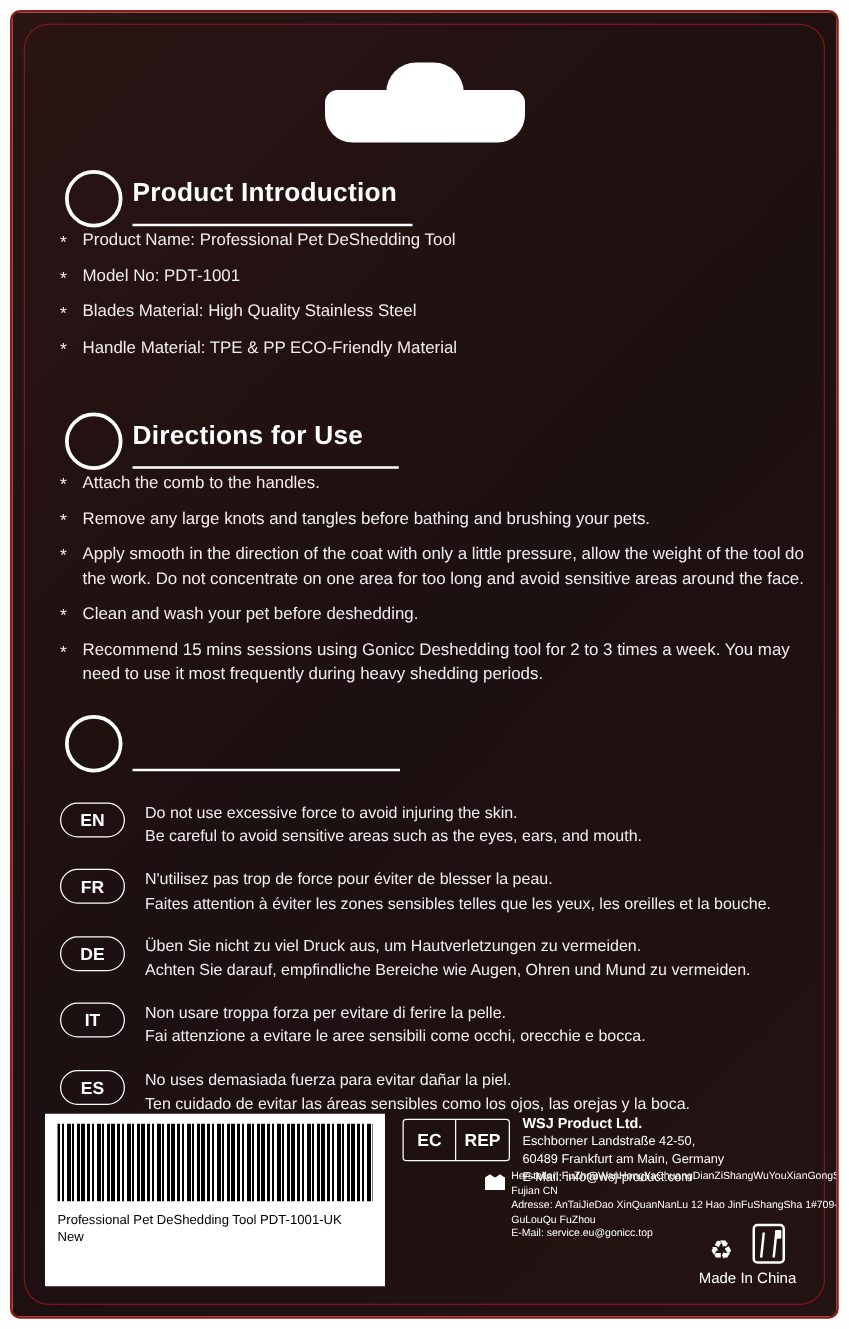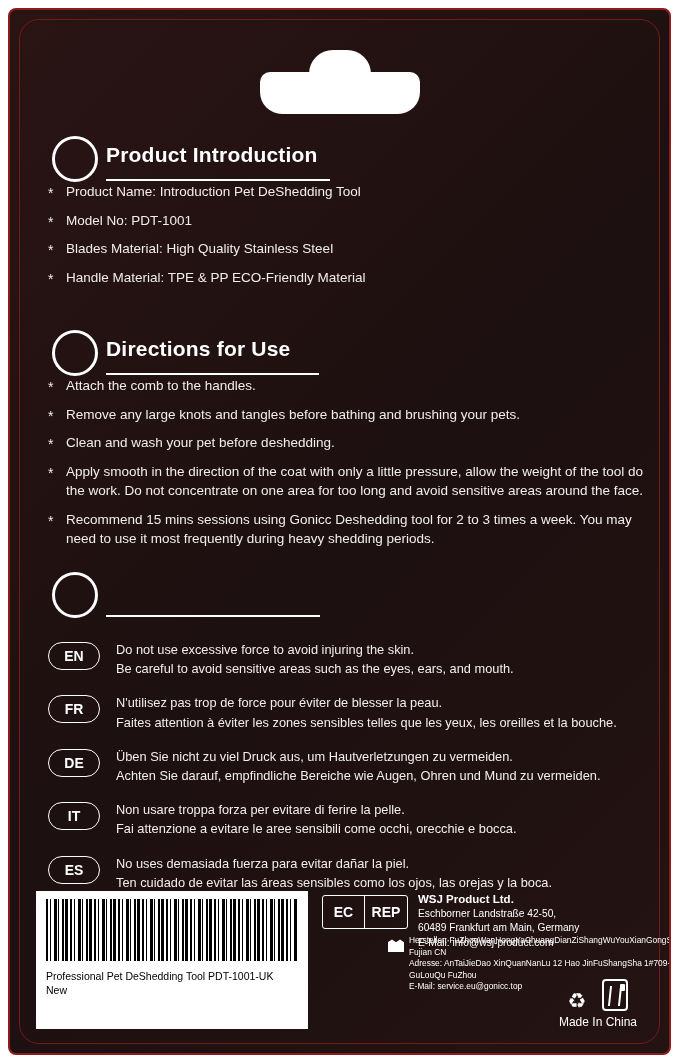--- a/index.html
+++ b/index.html
@@ -309,38 +309,38 @@
 
   <div class="content">
 
     <div class="sec-pi">
       <div class="section-head">
         <span class="circle"></span>
         <span class="title">Product Introduction</span>
         <span class="rule rule-pi"></span>
       </div>
       <ul class="bullets pi-list">
-        <li>Product Name: Introduction Pet DeShedding Tool</li>
+        <li>Product Name: Professional Pet DeShedding Tool</li>
         <li>Model No: PDT-1001</li>
         <li>Blades Material: High Quality Stainless Steel</li>
         <li>Handle Material: TPE &amp; PP ECO-Friendly Material</li>
       </ul>
     </div>
 
     <div class="sec-du">
       <div class="section-head">
         <span class="circle"></span>
         <span class="title">Directions for Use</span>
         <span class="rule rule-du"></span>
       </div>
       <ul class="bullets du-list">
         <li>Attach the comb to the handles.</li>
         <li>Remove any large knots and tangles before bathing and brushing your pets.</li>
+        <li>Apply smooth in the direction of the coat with only a little pressure, allow the weight of the tool do the work. Do not concentrate on one area for too long and avoid sensitive areas around the face.</li>
         <li>Clean and wash your pet before deshedding.</li>
-        <li>Apply smooth in the direction of the coat with only a little pressure, allow the weight of the tool do the work. Do not concentrate on one area for too long and avoid sensitive areas around the face.</li>
         <li>Recommend 15 mins sessions using Gonicc Deshedding tool for 2 to 3 times a week. You may need to use it most frequently during heavy shedding periods.</li>
       </ul>
     </div>
 
     <div class="sec-sw">
       <div class="section-head">
         <span class="circle"></span>
         <span class="rule rule-sw"></span>
       </div>
 

